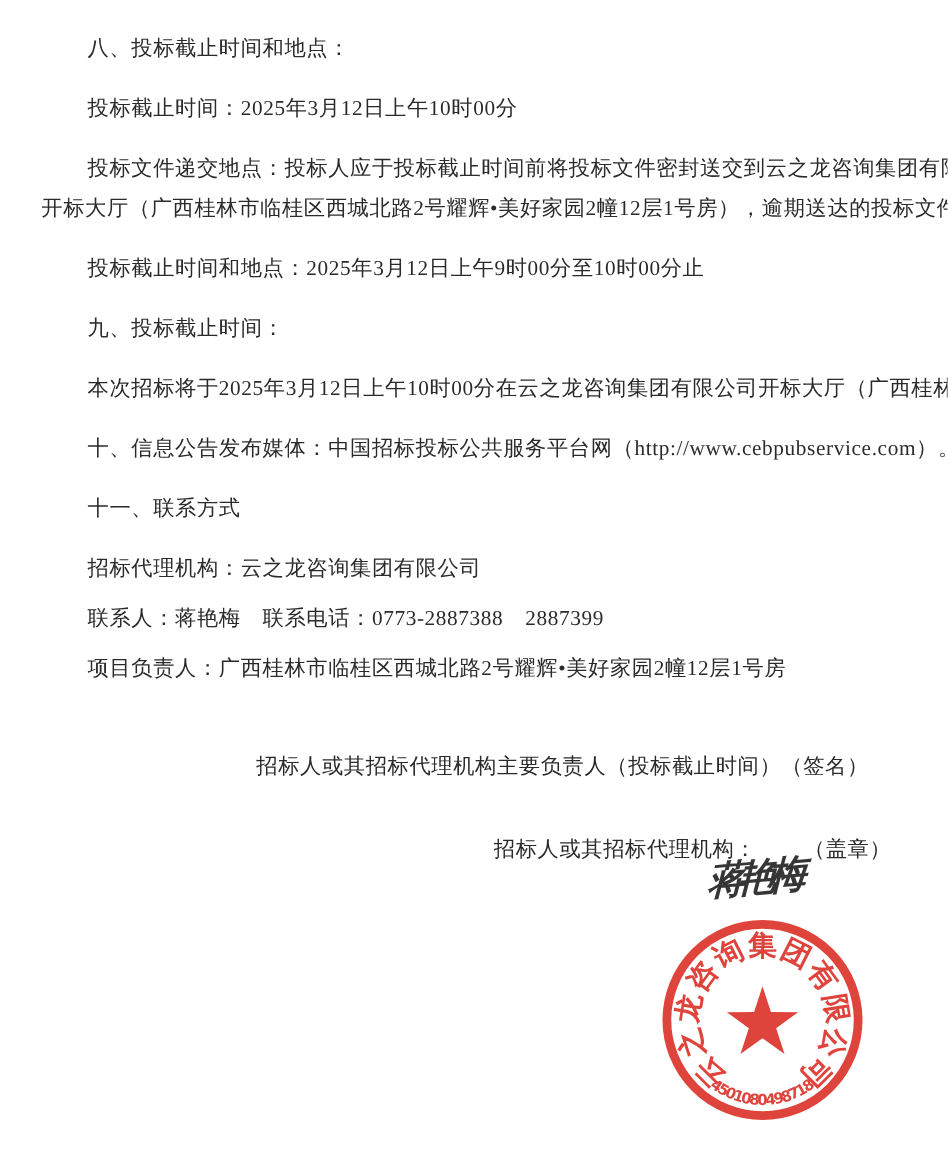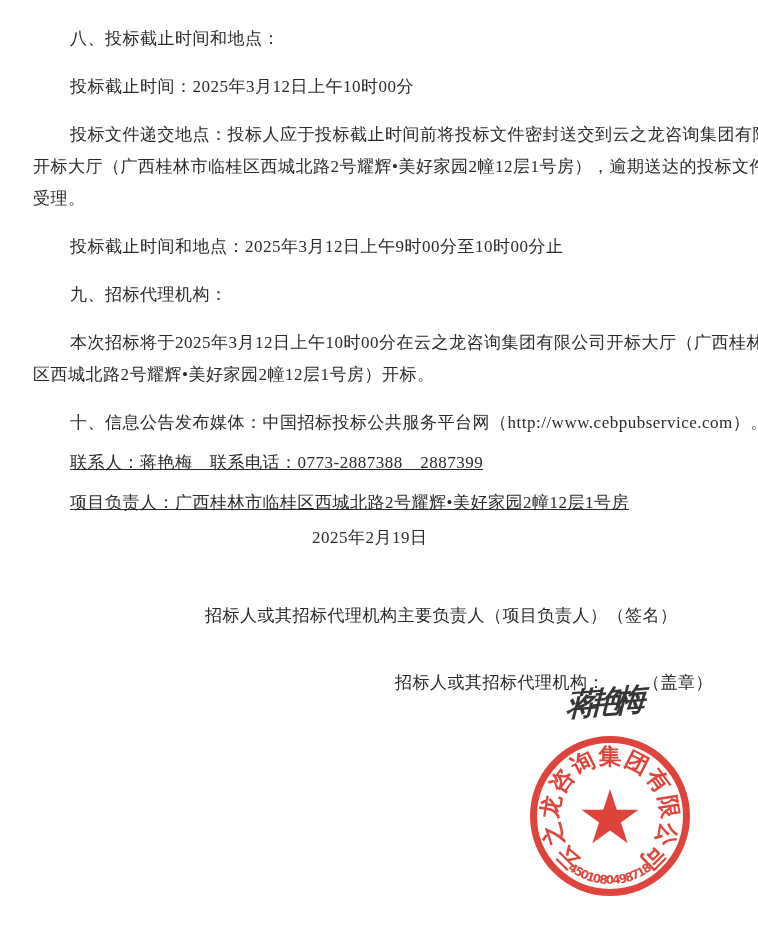--- a/index.html
+++ b/index.html
@@ -8,21 +8,21 @@
     font-family:"Liberation Serif","DejaVu Serif",serif;
     color:#2a2a2a;
   }
   .doc{position:relative;width:710px;padding-top:23px;}
   .ln{
     font-size:17px;line-height:32px;white-space:nowrap;
     padding-left:33px;letter-spacing:0.5px;
   }
   .ind{padding-left:70px;}
   .pgap{margin-top:16px;}
-  .pgap8{margin-top:8px;text-decoration:underline;}
+  .pgap8{margin-top:8px;}
   .company-line{margin-top:42px;padding-left:490px;}
   .date-line{margin-top:3px;padding-left:312px;}
   .signatory-line{margin-top:46px;padding-left:205px;}
   .seal-line{margin-top:35px;padding-left:395px;}
   .seal-gap{display:inline-block;width:38px;}
   .signature{
     position:absolute;left:566px;top:680px;width:110px;height:46px;
     font-size:31px;font-weight:bold;font-style:italic;
     letter-spacing:-7px;color:#1b1b1b;opacity:.88;
     transform:rotate(-5deg) skewX(-6deg);
@@ -34,33 +34,32 @@
   }
 </style>
 </head>
 <body>
 
 <div class="doc">
   <div class="ln ind">八、投标截止时间和地点：</div>
   <div class="ln ind pgap">投标截止时间：2025年3月12日上午10时00分</div>
   <div class="ln ind pgap">投标文件递交地点：投标人应于投标截止时间前将投标文件密封送交到云之龙咨询集团有限公司</div>
   <div class="ln">开标大厅（广西桂林市临桂区西城北路2号耀辉•美好家园2幢12层1号房），逾期送达的投标文件不予</div>
-  <div class="ln">受理。</div>
   <div class="ln ind pgap">投标截止时间和地点：2025年3月12日上午9时00分至10时00分止</div>
-  <div class="ln ind pgap">九、招标代理机构：</div>
+  <div class="ln ind pgap">九、投标截止时间：</div>
   <div class="ln ind pgap">本次招标将于2025年3月12日上午10时00分在云之龙咨询集团有限公司开标大厅（广西桂林市临桂</div>
-  <div class="ln">区西城北路2号耀辉•美好家园2幢12层1号房）开标。</div>
   <div class="ln ind pgap">十、信息公告发布媒体：中国招标投标公共服务平台网（http://www.cebpubservice.com）。</div>
+  <div class="ln ind pgap">十一、联系方式</div>
+  <div class="ln ind pgap">招标代理机构：云之龙咨询集团有限公司</div>
   <div class="ln ind pgap8">联系人：蒋艳梅　联系电话：0773-2887388　2887399</div>
   <div class="ln ind pgap8">项目负责人：广西桂林市临桂区西城北路2号耀辉•美好家园2幢12层1号房</div>
 
-  <div class="ln date-line">2025年2月19日</div>
 
   <div class="ln signatory-line">
-    <span>招标人或其招标代理机构主要负责人（项目负责人）</span><span>（签名）</span>
+    <span>招标人或其招标代理机构主要负责人（投标截止时间）</span><span>（签名）</span>
   </div>
 
   <div class="ln seal-line">
     <span>招标人或其招标代理机构：</span><span class="seal-gap"></span><span>（盖章）</span>
   </div>
 </div>
 
 <div class="signature">蒋艳梅</div>
 
 <svg class="stamp" viewBox="0 0 174 174" xmlns="http://www.w3.org/2000/svg">

